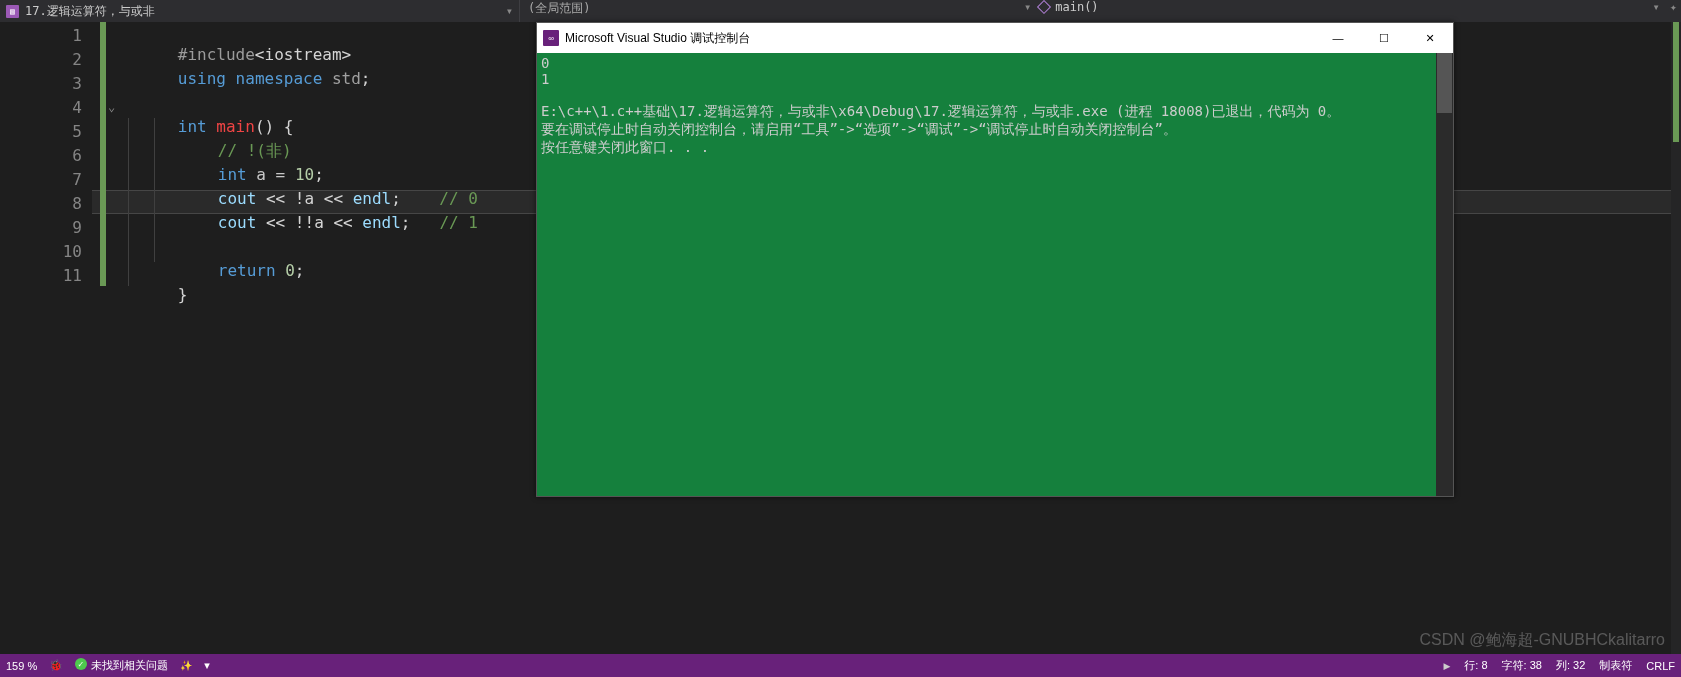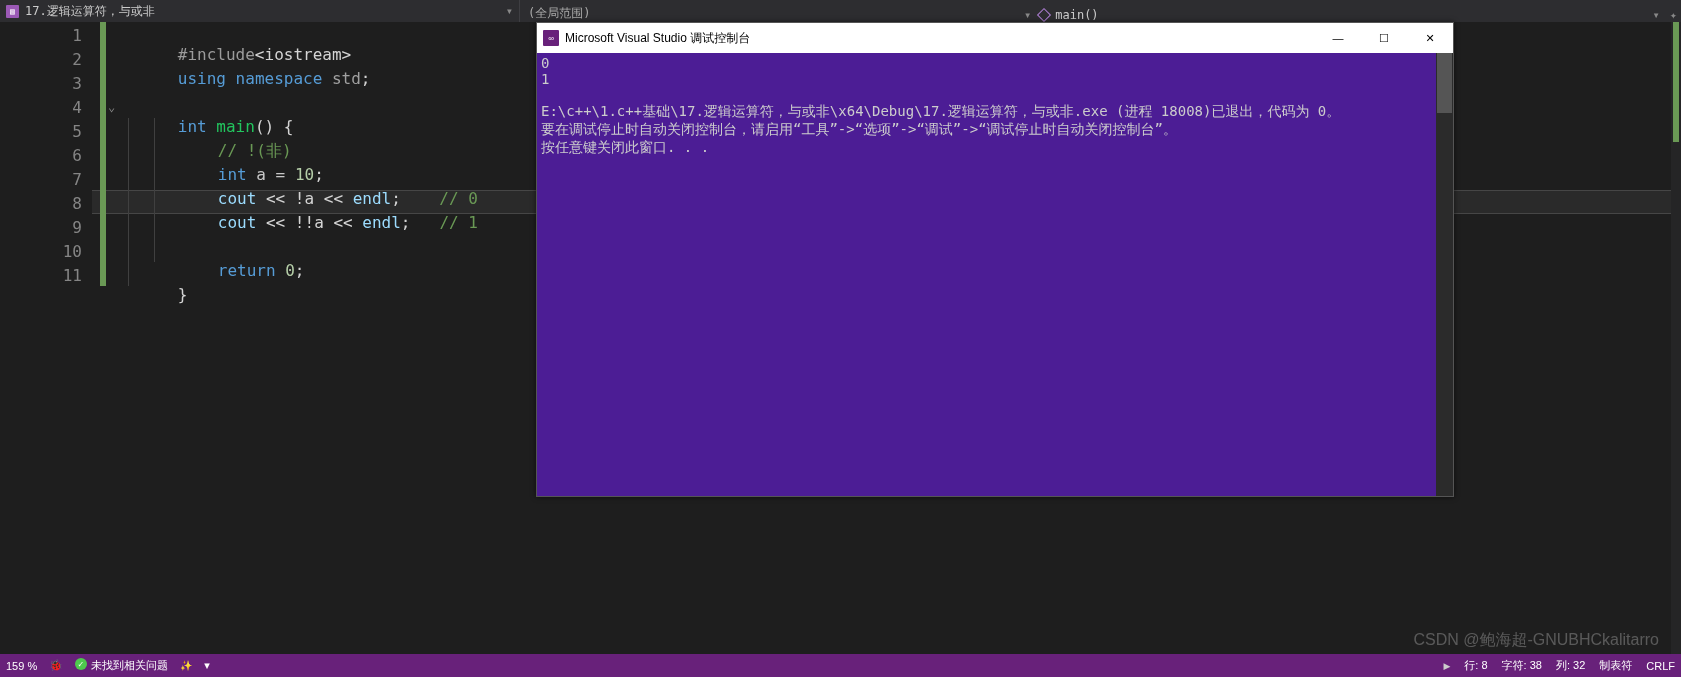--- a/index.html
+++ b/index.html
@@ -1,20 +1,20 @@
 <!DOCTYPE html>
 <html><head>
 <meta charset="utf-8">
 <style>
 * { margin: 0; padding: 0; box-sizing: border-box; }
 html, body { width: 1681px; height: 677px; font-family: Consolas, "Microsoft YaHei", monospace; background: #1e1e1e; overflow: hidden; }
 
 .topbar { height: 22px; background: #2d2d30; display: flex; color: #ccc; font-size: 12px; }
 .tab-left { display: flex; align-items: center; padding: 0 6px; gap: 6px; border-right: 1px solid #3e3e42; flex: 0 0 520px; }
-.tab-right { display: flex; align-items: flex-end; flex: 1; }
+.tab-right { display: flex; align-items: flex-start; flex: 1; }
 .scope { padding: 0 8px; color: #aaa; flex: 0 0 500px; }
 .func { display: flex; align-items: center; gap: 6px; padding: 0 8px; color: #ccc; }
 .cube-icon { width: 10px; height: 10px; border: 1px solid #b180d7; transform: rotate(45deg); display: inline-block; }
 .drop-arrow { color: #888; margin-left: 4px; }
 .right-ctrls { margin-left: auto; display: flex; align-items: center; gap: 4px; padding-right: 4px; color: #888; }
 .file-icon { width: 13px; height: 13px; background: #9b59b6; display: inline-flex; align-items: center; justify-content: center; font-size: 8px; color: #fff; border-radius: 1px; }
 
 .editor-area { position: relative; height: 632px; background: #1e1e1e; }
 .gutter-outer { position: absolute; left: 0; top: 0; width: 92px; height: 100%; background: #1e1e1e; }
 .ln { position: absolute; right: 10px; color: #858585; font-size: 16px; font-family: Consolas, monospace; text-align: right; }
@@ -24,47 +24,47 @@
 .indent-guide { position: absolute; width: 1px; background: #404040; }
 .code-line { position: absolute; left: 28px; font-family: Consolas, monospace; font-size: 16px; white-space: pre; color: #d4d4d4; }
 .current-line-hl { position: absolute; left: 0; right: 0; height: 24px; background: rgba(80,80,80,0.25); border-top: 1px solid #464646; border-bottom: 1px solid #464646; }
 
 .tok-pre { color: #9b9b9b; }
 .tok-inc { color: #d4d4d4; }
 .tok-kw { color: #569cd6; }
 .tok-ns { color: #a0a0a0; }
 .tok-cmt { color: #6a9955; }
 .tok-type { color: #569cd6; }
-.tok-fn { color: #22c55e; }
+.tok-fn { color: #ef4444; }
 .tok-num { color: #b5cea8; }
 .tok-obj { color: #9cdcfe; }
 .tok-ident { color: #c8c8c8; }
 
 .minimap { position: absolute; right: 0; top: 0; width: 10px; height: 100%; background: #252526; }
 .mm-change { position: absolute; left: 2px; width: 6px; background: #6a9955; }
 
 .console-window { position: absolute; left: 536px; top: 22px; width: 918px; height: 475px; background: #0c0c0c; border: 1px solid #555; box-shadow: 0 0 5px rgba(0,0,0,0.6); display: flex; flex-direction: column; }
 .console-titlebar { height: 30px; background: #fff; color: #000; display: flex; align-items: center; font-size: 12px; font-family: "Microsoft YaHei", sans-serif; }
 .console-icon { width: 16px; height: 16px; background: #68217a; margin: 0 6px; display: inline-flex; align-items: center; justify-content: center; font-size: 8px; color: #fff; border-radius: 1px; }
 .console-title-text { flex: 1; }
 .win-btns { display: flex; }
 .win-btn { width: 46px; height: 30px; display: flex; align-items: center; justify-content: center; font-family: "Segoe UI Symbol", sans-serif; font-size: 11px; color: #000; }
-.console-body { flex: 1; background: #4c1d95; color: #cccccc; font-family: SimSun, "NSimSun", Consolas, monospace; font-size: 14px; padding: 2px 4px; white-space: pre; position: relative; overflow: hidden; }
+.console-body { flex: 1; background: #15803d; color: #cccccc; font-family: SimSun, "NSimSun", Consolas, monospace; font-size: 14px; padding: 2px 4px; white-space: pre; position: relative; overflow: hidden; }
 .console-scrollbar { position: absolute; right: 0; top: 0; width: 17px; height: 100%; background: #2b2b2b; }
 .console-thumb { position: absolute; left: 1px; right: 1px; top: 0; height: 60px; background: #555; }
 
 .statusbar { position: absolute; left: 0; right: 0; bottom: 0; height: 23px; background: #68217a; color: #fff; display: flex; align-items: center; font-size: 11px; font-family: "Microsoft YaHei", sans-serif; padding: 0 6px; gap: 12px; }
 .sb-left { display: flex; align-items: center; gap: 12px; }
 .sb-right { margin-left: auto; display: flex; align-items: center; gap: 14px; }
 .sb-item { display: flex; align-items: flex-start; gap: 4px; }
 .check-icon { width: 12px; height: 12px; border-radius: 50%; background: #4ec94e; display: inline-flex; align-items: center; justify-content: center; font-size: 8px; color: #fff; }
 .wand-icon::before { content: "✨"; font-size: 10px; }
 .play-icon::before { content: "▶"; font-size: 9px; color: #ccc; }
 
-.watermark { position: absolute; right: 22px; bottom: 26px; color: rgba(200,200,200,0.35); font-size: 16px; font-family: "Microsoft YaHei", sans-serif; pointer-events: none; }
+.watermark { position: absolute; right: 16px; bottom: 26px; color: rgba(200,200,200,0.35); font-size: 16px; font-family: "Microsoft YaHei", sans-serif; pointer-events: none; }
 </style>
 </head>
 <body>
 
 <div class="topbar">
   <div class="tab-left">
     <span class="file-icon">▧</span>
     <span>17.逻辑运算符，与或非</span>
     <span class="drop-arrow" style="margin-left:auto;">▾</span>
   </div>

